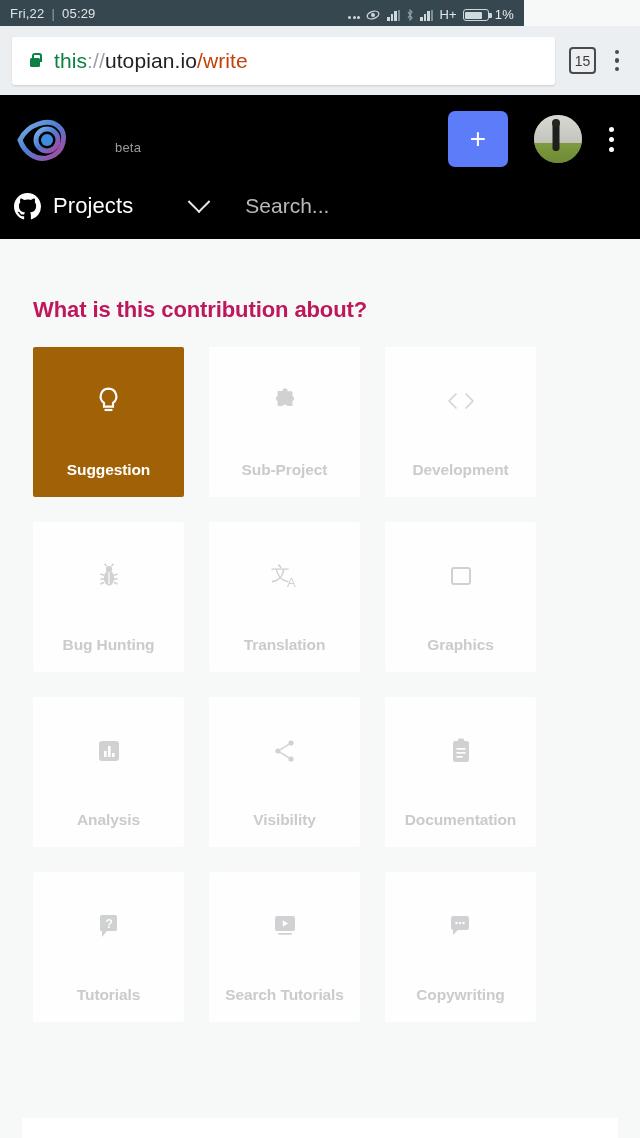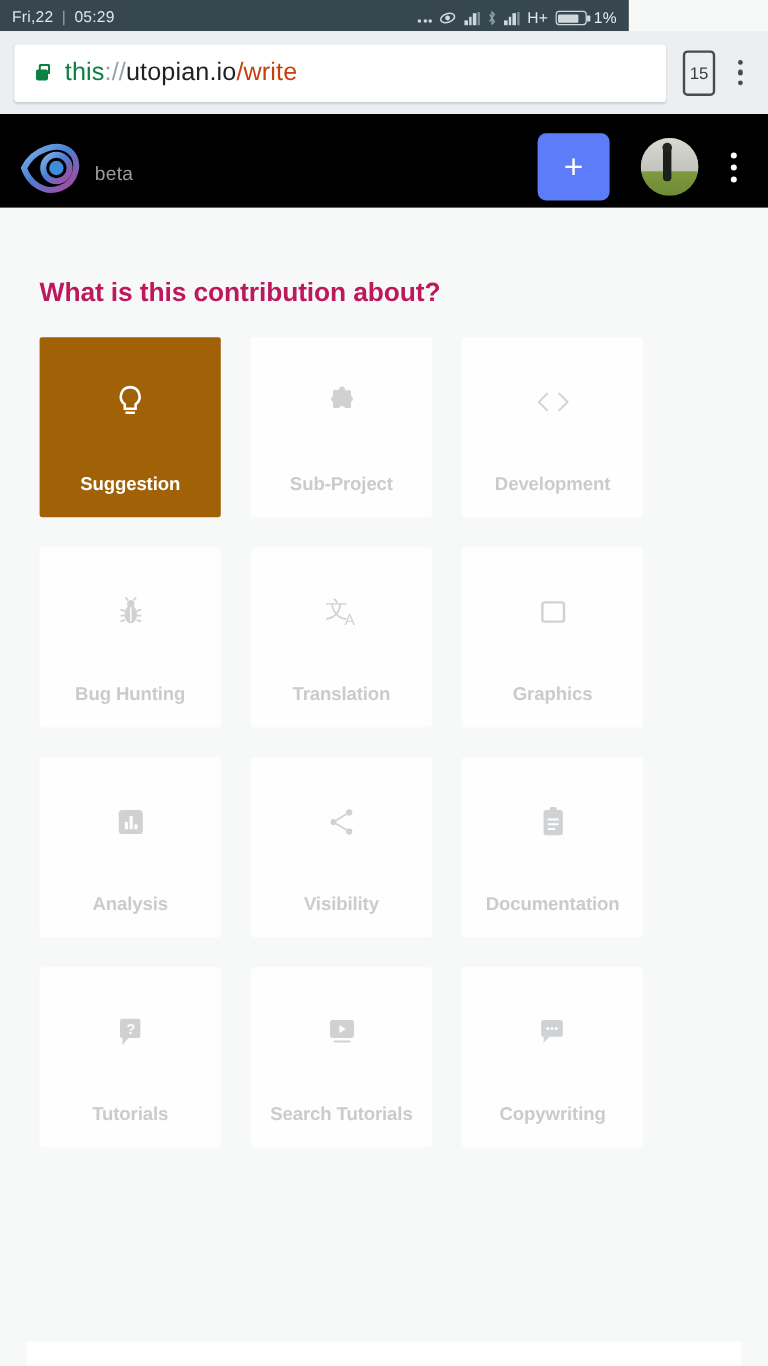--- a/index.html
+++ b/index.html
@@ -47,33 +47,33 @@
   .lock:before{ content:""; position:absolute; left:1.5px; top:5px; width:10px; height:9px;
     background:#0b8043; border-radius:1.5px;}
   .lock:after{ content:""; position:absolute; left:3.5px; top:0.5px; width:6px; height:7px;
     border:2px solid #0b8043; border-bottom:none; border-radius:3px 3px 0 0;}
   .url{ font-size:21px; letter-spacing:.1px; white-space:nowrap; overflow:hidden;}
   .u-scheme{ color:#0b8043; }
   .u-sep{ color:#9aa0a6; }
   .u-host{ color:#202124; }
   .u-path{ color:#c2410c; }
   .tabcount{
-    width:27px; height:38px; border:2.4px solid #4a4a4a; border-radius:4px;
+    width:27px; height:27px; border:2.4px solid #4a4a4a; border-radius:4px;
     display:flex; align-items:center; justify-content:center;
     font-size:14px; color:#3c3c3c; flex:none; margin-left:4px;
   }
   .kebab-dark{ width:22px; display:flex; flex-direction:column; align-items:center; gap:4px; flex:none;}
   .kebab-dark i{ width:4.5px; height:4.5px; background:#4a4a4a; border-radius:50%; display:block;}
 
   
   .appheader{ background:#000; width:640px; padding-top:10px; }
   .row1{ height:68px; display:flex; align-items:center; padding:0 14px; }
   .logo-wrap{ display:flex; align-items:flex-end; gap:3px; }
   .logo{ width:62px; height:50px; }
-  .beta{ font-size:16px; color:#9b9b9b; padding-bottom:9px; letter-spacing:.2px;}
+  .beta{ font-size:13px; color:#9b9b9b; padding-bottom:9px; letter-spacing:.2px;margin-left:36px;}
   .spacer{ flex:1; }
   .plusbtn{
     width:60px; height:56px; background:#5c7cfa; border-radius:7px;
     display:flex; align-items:center; justify-content:center; flex:none;
   }
   .plusbtn span{ color:#fff; font-size:28px; line-height:26px; font-weight:300;}
   .avatar{
     width:48px; height:48px; border-radius:50%; margin-left:26px; flex:none;
     overflow:hidden; background:#7a8b57; position:relative;
   }
@@ -204,20 +204,33 @@
       <span class="av-person"></span>
       <span class="av-head"></span>
     </div>
     <div class="kebab-light">
         <i></i>
         <i></i>
         <i></i>
       </div>
   </div>
 
+  <div class="row2">
+    <svg class="gh" viewBox="0 0 16 16">
+      <path fill="#ffffff" d="M8 0C3.58 0 0 3.58 0 8c0 3.54 2.29 6.53 5.47 7.59.4.07.55-.17.55-.38
+      0-.19-.01-.82-.01-1.49-2.01.37-2.53-.49-2.69-.94-.09-.23-.48-.94-.82-1.13-.28-.15-.68-.52-.01-.53.63-.01
+      1.08.58 1.23.82.72 1.21 1.87.87 2.33.66.07-.52.28-.87.51-1.07-1.78-.2-3.64-.89-3.64-3.95
+      0-.87.31-1.59.82-2.15-.08-.2-.36-1.02.08-2.12 0 0 .67-.21 2.2.82a7.4 7.4 0 0 1 2-.27c.68 0 1.36.09
+      2 .27 1.53-1.04 2.2-.82 2.2-.82.44 1.1.16 1.92.08 2.12.51.56.82 1.27.82 2.15 0 3.07-1.87 3.75-3.65
+      3.95.29.25.54.73.54 1.48 0 1.07-.01 1.93-.01 2.2 0 .21.15.46.55.38A8.01 8.01 0 0 0 16 8c0-4.42-3.58-8-8-8z"></path>
+    </svg>
+    <span class="projects">Projects</span>
+    <span class="chev"></span>
+    <span class="searchtxt">Search...</span>
+  </div>
 </div>
 
 <div class="content">
   <div class="heading">What is this contribution about?</div>
 
   <div class="grid">
 
     <div class="card selected">
       <div class="card-icon">
         <svg class="ic" width="27" height="30" viewBox="0 0 24 26">

